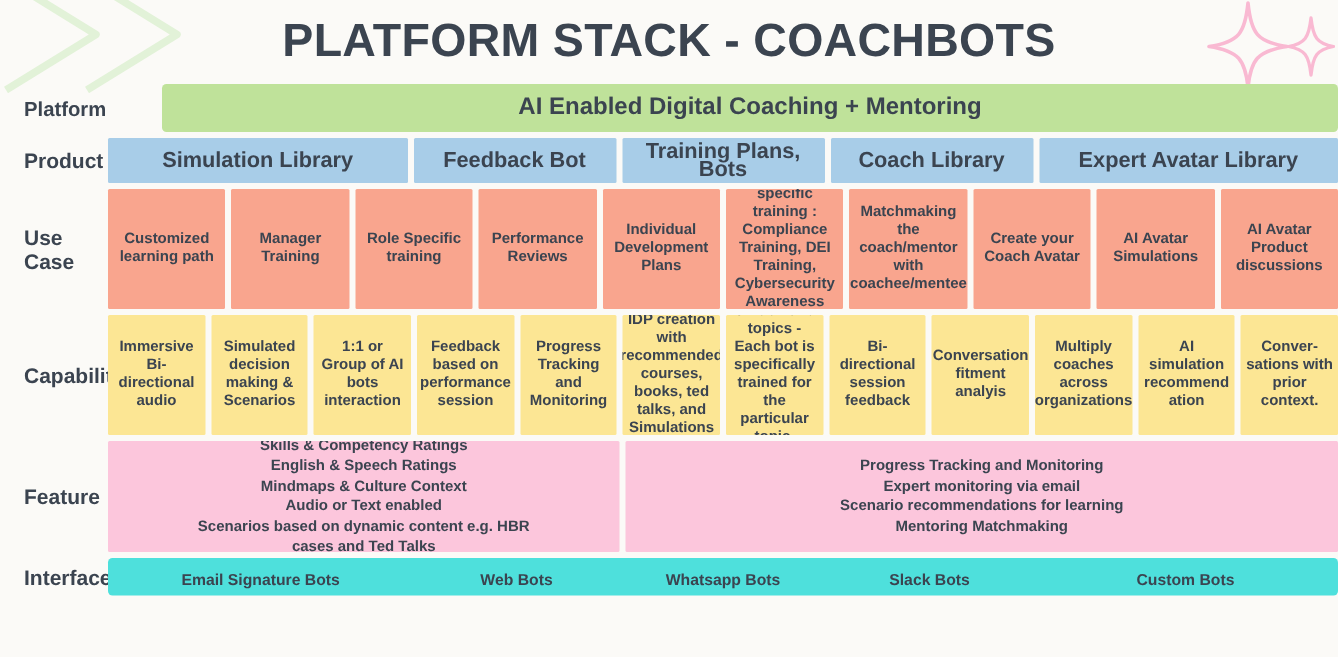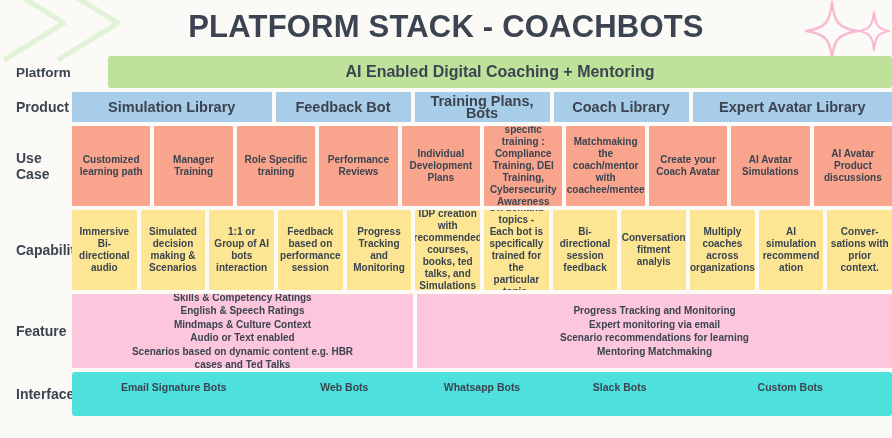--- a/index.html
+++ b/index.html
@@ -130,21 +130,21 @@
     background: #4ee0dc;
     height: 30px;
     font-size: 10.5px;
     border-radius: 3px;
   }
   #row-interface .iwrap {
     display: flex;
     background: #4ee0dc;
     border-radius: 3px;
     flex: 1;
-    height: 44px;
+    height: 25px;
     align-items: stretch;
   }
   #row-interface .iwrap .cell { background: transparent; border-radius: 0; }
 
   .rowlabel.big { font-size: 14px; }
 </style>
 </head>
 <body>
 
 <div id="stage">

